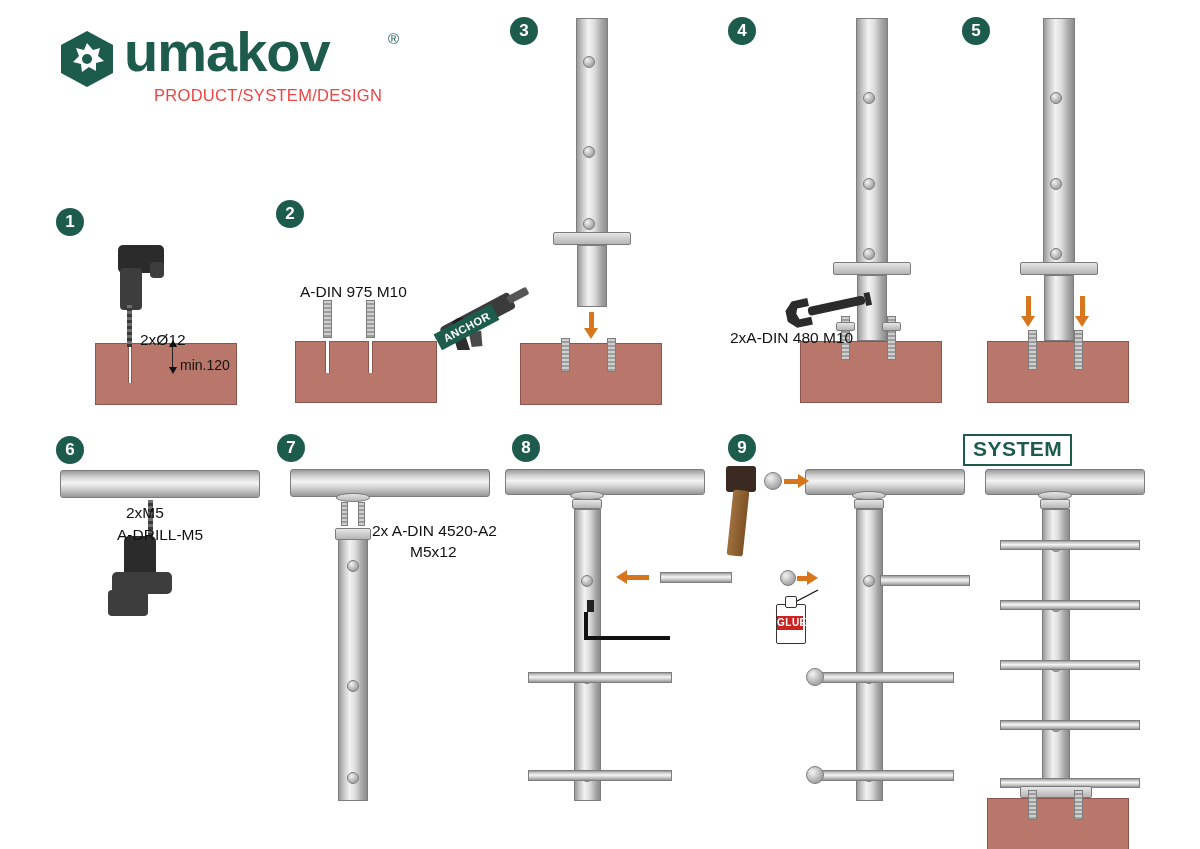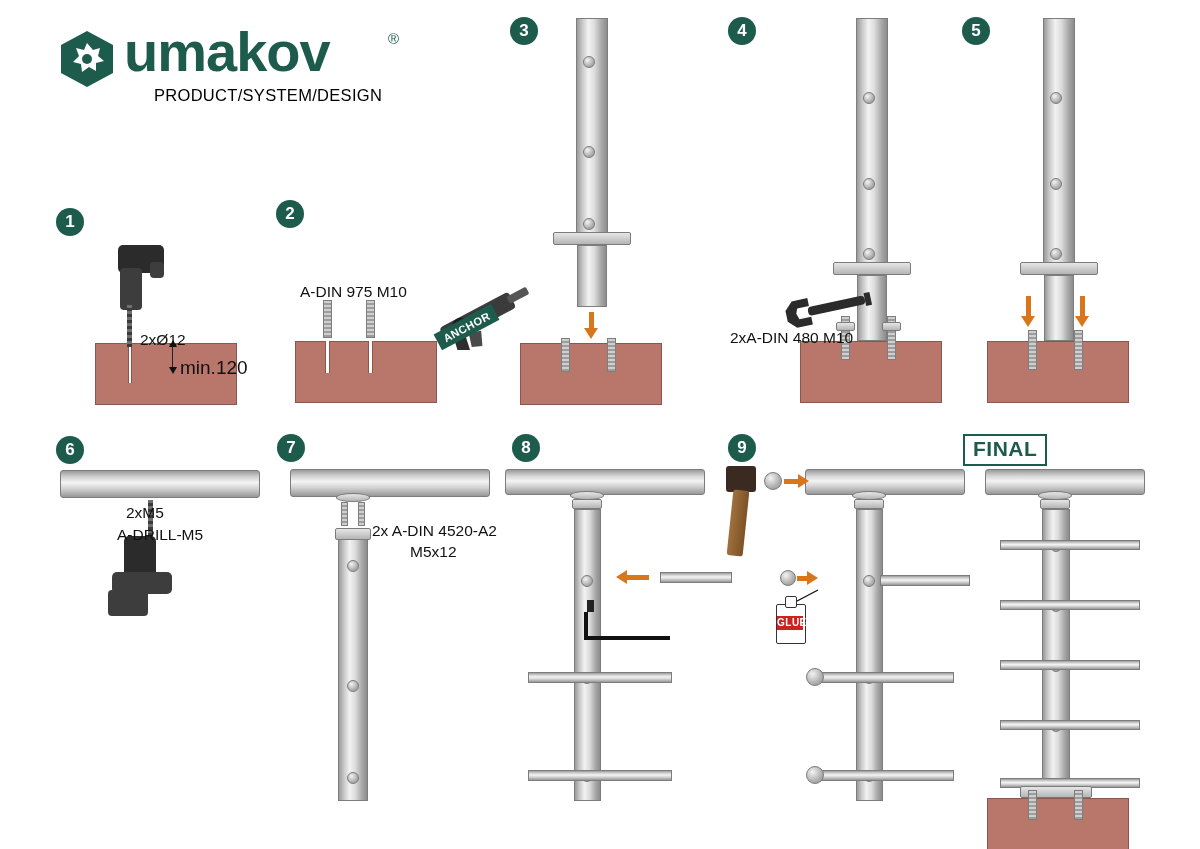--- a/index.html
+++ b/index.html
@@ -11,38 +11,38 @@
     overflow:hidden;
     color:#111;
   }
   .sheet{position:absolute;left:0;top:0;width:1200px;height:600px;padding-left:44px;}
 
   
   .logo{position:absolute;left:58px;top:24px;width:400px;height:78px;}
   .logo-hex{position:absolute;left:0;top:6px;width:58px;height:58px;}
   .logo-word{position:absolute;left:66px;top:0px;font-size:56px;font-weight:bold;letter-spacing:-1px;color:#1d5c4c;line-height:56px;}
   .logo-reg{position:absolute;left:330px;top:6px;font-size:15px;color:#1d5c4c;}
-  .logo-sub{position:absolute;left:96px;top:62px;font-size:16.5px;letter-spacing:0.3px;color:#000000;font-weight:500;}
+  .logo-sub{position:absolute;left:96px;top:62px;font-size:16.5px;letter-spacing:0.3px;color:#ef4444;font-weight:500;}
 
   
   .badge{
     position:absolute;width:28px;height:28px;border-radius:50%;
     background:#1d5c4c;color:#fff;font-size:17px;font-weight:bold;
     display:flex;align-items:center;justify-content:center;
     box-sizing:border-box;
   }
   .final-box{
     position:absolute;border:2px solid #1d5c4c;color:#1d5c4c;
     font-size:21px;font-weight:bold;letter-spacing:.5px;
     padding:1px 8px 3px 8px;background:#fff;
   }
 
   
   .lbl{position:absolute;font-size:15.5px;color:#111;white-space:nowrap;}
-  .lbl.sm{font-size:19px;}
+  .lbl.sm{font-size:14px;}
 
   
   .brick{position:absolute;background:#b9766a;border:1px solid #8d564c;}
 
   
   .post{
     position:absolute;
     background:linear-gradient(to right,#9a9a9a 0%,#c9c9c9 18%,#f2f2f2 38%,#dcdcdc 58%,#a8a8a8 82%,#8c8c8c 100%);
     border:1px solid #7d7d7d;box-sizing:border-box;
   }
@@ -289,21 +289,21 @@
     <div class="arr-stem-h" style="left:797px;top:576px;width:12px;"></div>
     <div class="arr-right" style="left:807px;top:571px;"></div>
     <svg style="position:absolute;left:778px;top:588px;" width="44" height="24">
       <path d="M2 22 L40 2" stroke="#111" stroke-width="1.4" fill="none"></path>
     </svg>
     <div class="glue" style="left:776px;top:604px;width:28px;height:38px;"></div>
     <div class="glue" style="left:785px;top:596px;width:10px;height:10px;"></div>
     <div class="glue-label" style="left:777px;top:616px;width:26px;height:14px;line-height:14px;">GLUE</div>
   </div>
 
-  <div class="final-box" style="left:963px;top:434px;">FINAL</div>
+  <div class="final-box" style="left:963px;top:434px;">SYSTEM</div>
   <div>
     <div class="tube-h" style="left:985px;top:469px;width:160px;height:26px;border-radius:3px;"></div>
     <div class="plate" style="left:1038px;top:491px;width:34px;height:9px;border-radius:50%;"></div>
     <div class="plate" style="left:1040px;top:499px;width:30px;height:10px;"></div>
     <div class="post" style="left:1042px;top:509px;width:28px;height:292px;"></div>
     <div class="boss" style="left:1050px;top:540px;width:12px;height:12px;"></div>
     <div class="boss" style="left:1050px;top:600px;width:12px;height:12px;"></div>
     <div class="boss" style="left:1050px;top:660px;width:12px;height:12px;"></div>
     <div class="boss" style="left:1050px;top:720px;width:12px;height:12px;"></div>
     <div class="boss" style="left:1050px;top:778px;width:12px;height:12px;"></div>

